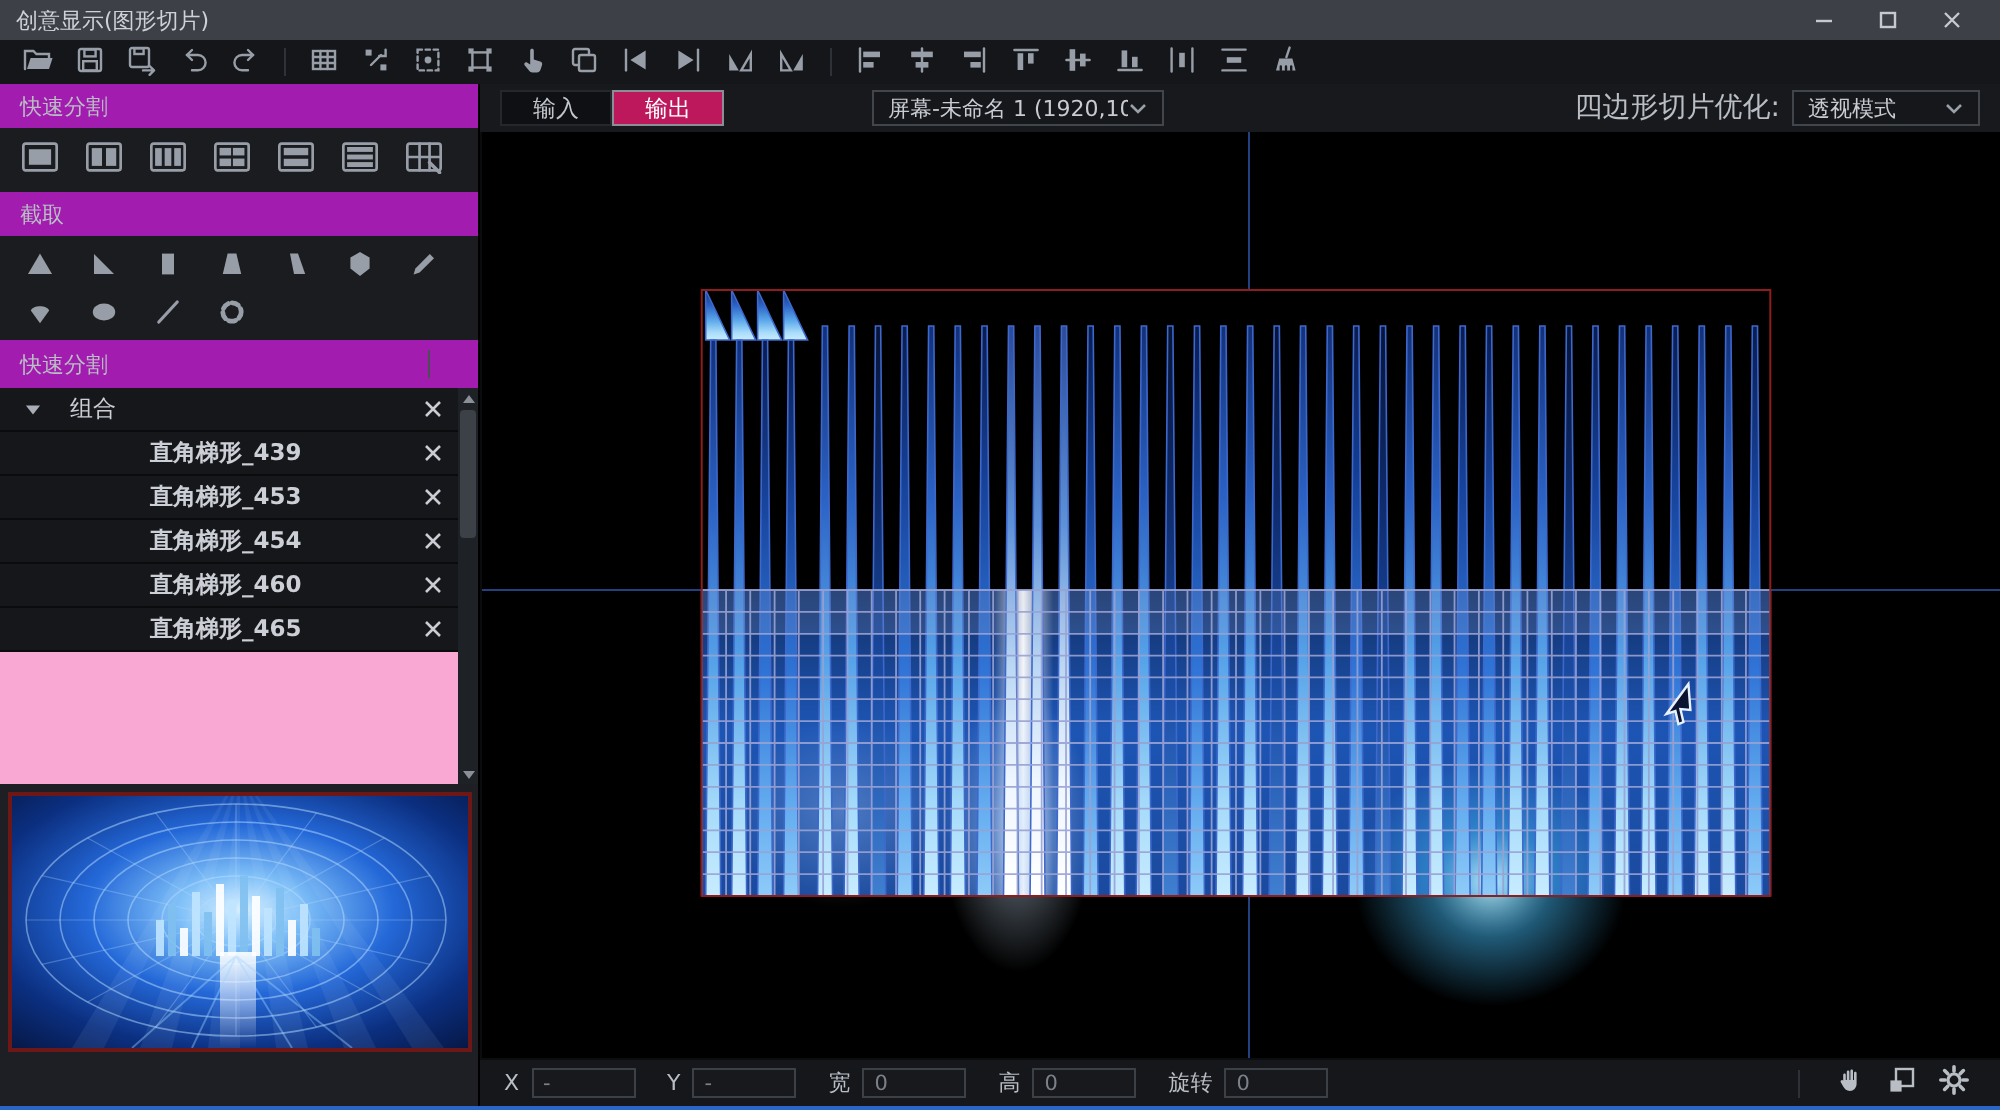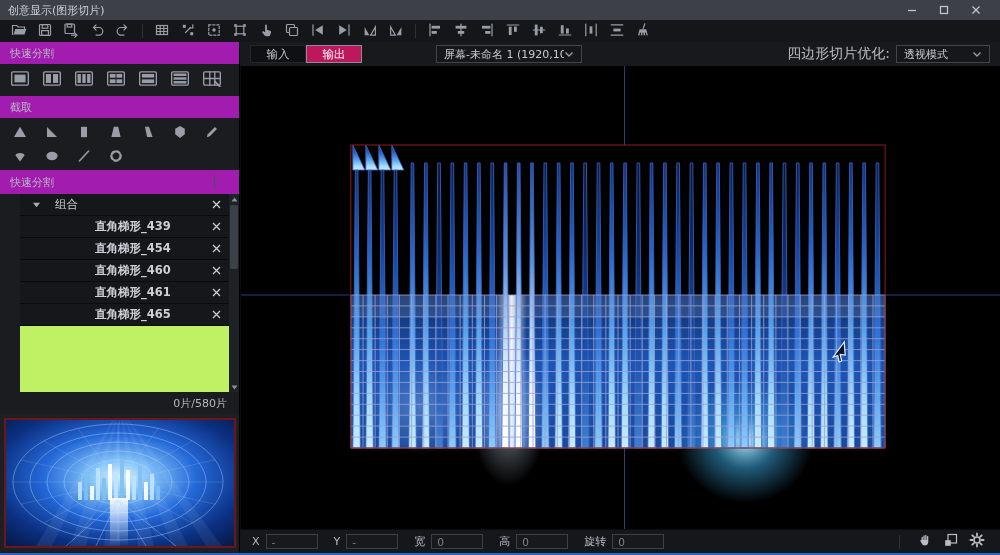--- a/index.html
+++ b/index.html
@@ -19,21 +19,21 @@
   
   .sidebar{width:240px;flex:0 0 auto;background:#1a1c20;border-right:1px solid #000;display:flex;flex-direction:column;}
   .section-header{height:22px;background:#a21caf;display:flex;align-items:center;padding:0 10px;font-size:11px;color:#b9bdc4;flex:0 0 auto;position:relative;}
   .section-header.tall{height:24px;}
   .drag-handle{position:absolute;right:24px;top:5px;width:1px;height:14px;background:#4a4e55;}
   .icon-row{display:flex;align-items:center;padding:0 8px;gap:8px;flex:0 0 auto;height:32px;}
   .shape-grid{display:flex;flex-wrap:wrap;padding:5px 8px 0;gap:4px 8px;height:52px;flex:0 0 auto;align-content:flex-start;}
   .qs-btn{width:24px;height:20px;display:flex;align-items:center;justify-content:center;}
   .cap-btn{width:24px;height:20px;display:flex;align-items:center;justify-content:center;}
   
-  .slice-list{height:198px;background:#bef264;position:relative;flex:0 0 auto;margin-left:20px;}
+  .slice-list{height:198px;background:#f9a8d4;position:relative;flex:0 0 auto;}
   .slice-rows{position:absolute;left:0;top:0;right:10px;bottom:0;overflow:hidden;}
   .slice-row{height:22px;display:flex;align-items:center;padding:0 6px 0 12px;border-bottom:1px solid #0a0b0d;background:#15171b;font-size:11.5px;color:#ccd0d6;}
   .slice-row .lbl{margin-left:14px;}
   .slice-row.item .lbl{margin-left:0;padding-left:63px;font-weight:bold;}
   .slice-row .x{margin-left:auto;display:flex;align-items:center;padding:2px;}
   .scrollbar{position:absolute;right:0;top:0;width:10px;bottom:0;background:#1e2126;}
   .sb-arrow{position:absolute;left:0;width:10px;height:10px;display:flex;align-items:center;justify-content:center;}
   .sb-arrow.down{bottom:0;}
   .sb-thumb{position:absolute;top:11px;left:1px;width:8px;height:64px;background:#3c4047;border-radius:2px;}
   .counter{height:22px;display:flex;align-items:center;justify-content:flex-end;padding:0 12px;font-size:11px;color:#b5b9c0;background:#1a1c20;flex:0 0 auto;}
@@ -392,37 +392,37 @@
             </div>
             <div class="slice-row item">
               <span class="lbl">直角梯形_439</span>
               <span class="x">
                 <svg width="9" height="9" viewBox="0 0 9 9" fill="none" stroke="#c9cdd3" stroke-width="1.3">
                   <path d="M1 1l7 7M8 1L1 8"></path>
                 </svg>
               </span>
             </div>
             <div class="slice-row item">
+              <span class="lbl">直角梯形_453</span>
+              <span class="x">
+                <svg width="9" height="9" viewBox="0 0 9 9" fill="none" stroke="#c9cdd3" stroke-width="1.3">
+                  <path d="M1 1l7 7M8 1L1 8"></path>
+                </svg>
+              </span>
+            </div>
+            <div class="slice-row item">
               <span class="lbl">直角梯形_454</span>
               <span class="x">
                 <svg width="9" height="9" viewBox="0 0 9 9" fill="none" stroke="#c9cdd3" stroke-width="1.3">
                   <path d="M1 1l7 7M8 1L1 8"></path>
                 </svg>
               </span>
             </div>
             <div class="slice-row item">
               <span class="lbl">直角梯形_460</span>
-              <span class="x">
-                <svg width="9" height="9" viewBox="0 0 9 9" fill="none" stroke="#c9cdd3" stroke-width="1.3">
-                  <path d="M1 1l7 7M8 1L1 8"></path>
-                </svg>
-              </span>
-            </div>
-            <div class="slice-row item">
-              <span class="lbl">直角梯形_461</span>
               <span class="x">
                 <svg width="9" height="9" viewBox="0 0 9 9" fill="none" stroke="#c9cdd3" stroke-width="1.3">
                   <path d="M1 1l7 7M8 1L1 8"></path>
                 </svg>
               </span>
             </div>
             <div class="slice-row item">
               <span class="lbl">直角梯形_465</span>
               <span class="x">
                 <svg width="9" height="9" viewBox="0 0 9 9" fill="none" stroke="#c9cdd3" stroke-width="1.3">
@@ -439,21 +439,20 @@
             </span>
           <span class="sb-thumb"></span>
           <span class="sb-arrow down">
               <svg width="7" height="5" viewBox="0 0 7 5">
                 <path d="M0.5 0.5h6L3.5 4.5z" fill="#8a8f98"></path>
               </svg>
             </span>
         </div>
       </div>
 
-      <div class="counter">0片/580片</div>
 
       <div class="thumb-wrap">
         <div class="thumb">
           <svg id="thumbSvg" viewBox="0 0 228 126" preserveAspectRatio="none">
               <defs>
  <radialGradient id="tg" cx="0.5" cy="0.45" r="0.75">
                   <stop offset="0" stop-color="#d8f0ff"></stop>
                   <stop offset="0.18" stop-color="#7fc0f8"></stop>
                   <stop offset="0.45" stop-color="#2468d8"></stop>
                   <stop offset="0.75" stop-color="#0b2f80"></stop>

